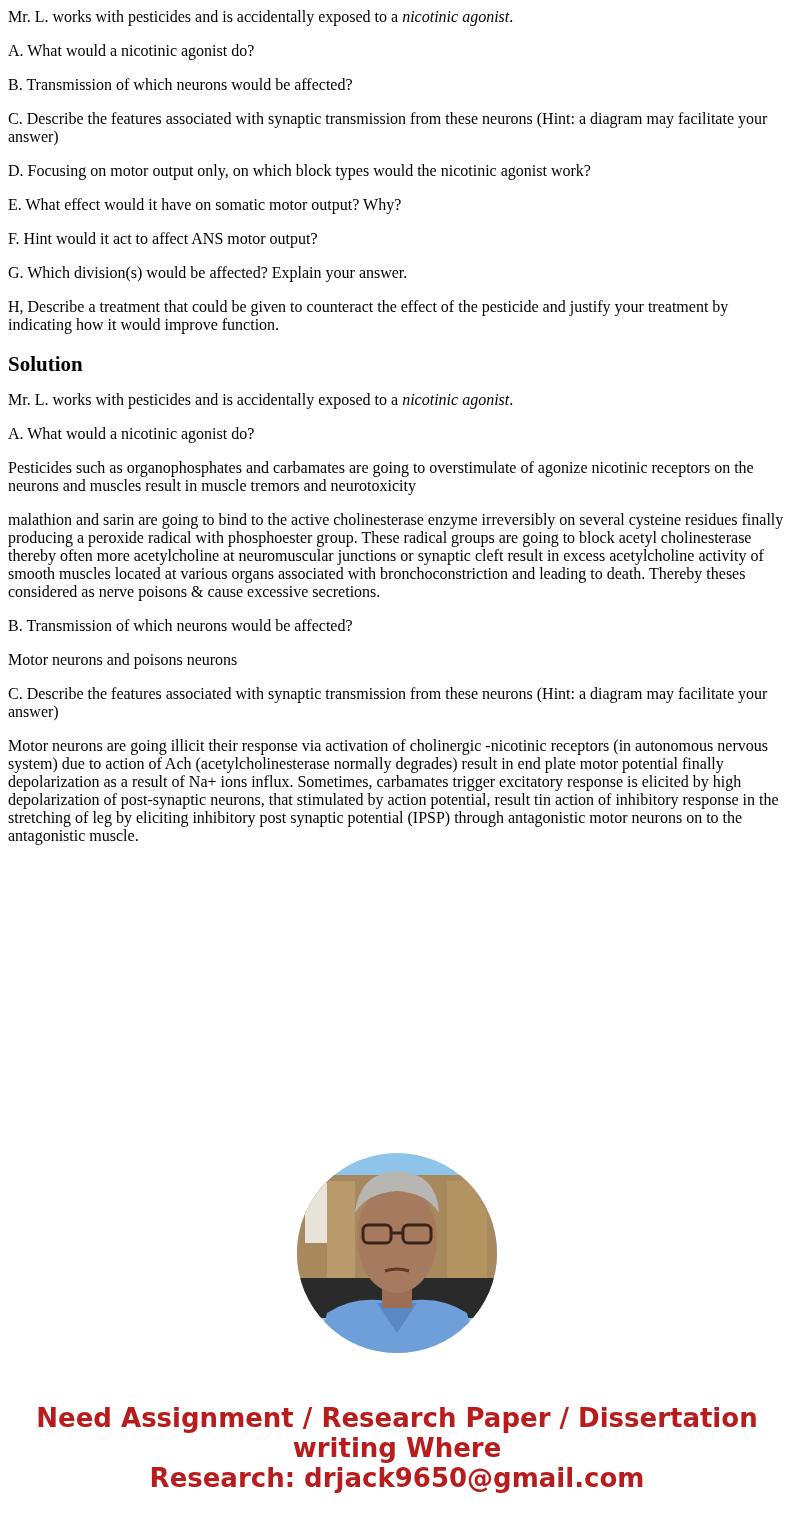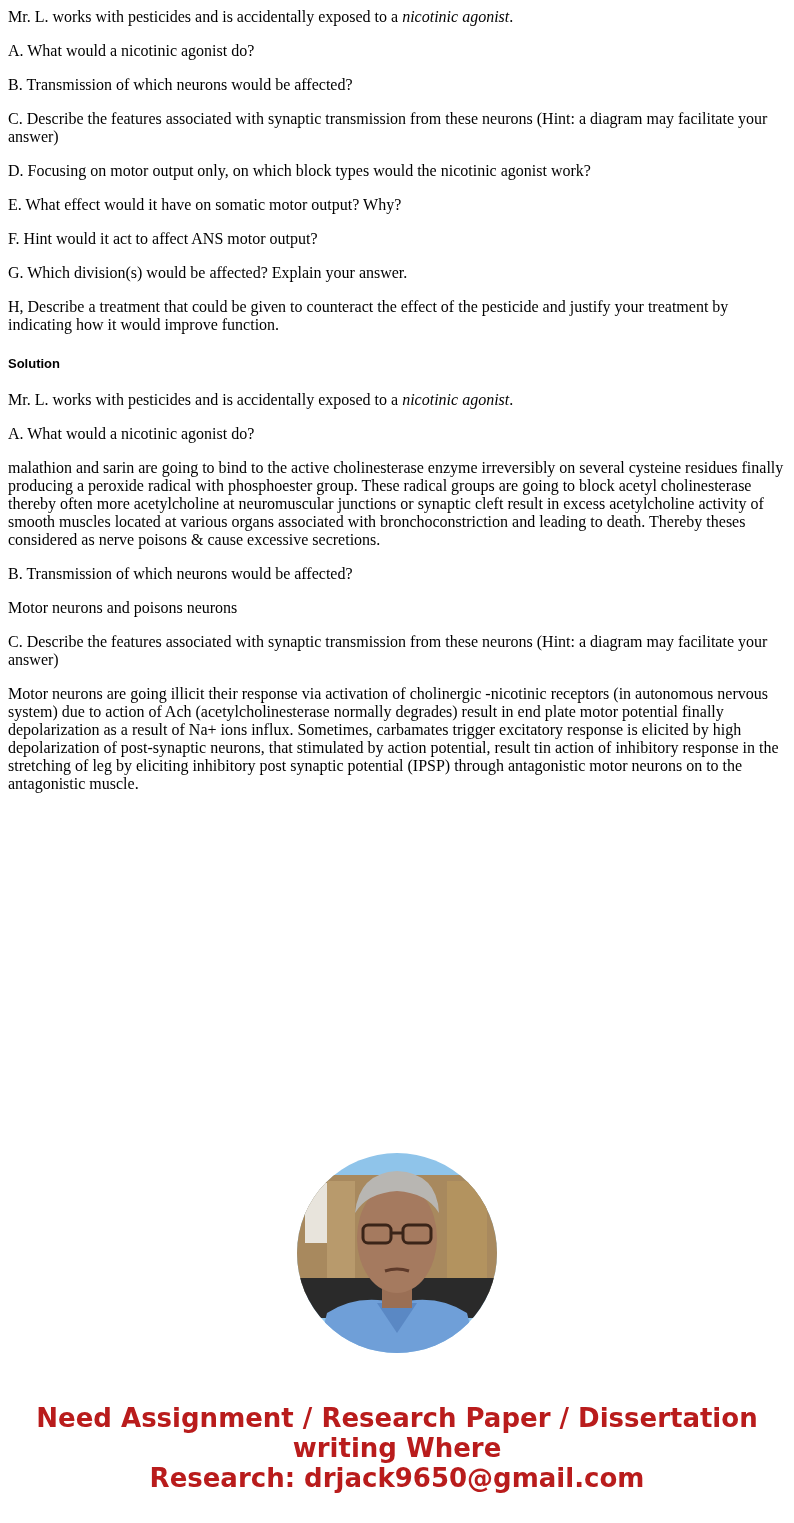--- a/index.html
+++ b/index.html
@@ -10,22 +10,22 @@
     overflow: hidden;
     font-family: "Liberation Serif", serif;
     font-size: 16px;
     line-height: 18px;
     color: #000000;
   }
   .content { padding: 0 8px; }
   .content p { margin: 0 0 16px 0; font-family: Liberation Serif, serif; }
   .content p.first { margin-top: 8px; }
   h2.solution-heading {
-    font-family: Liberation Sans, sans-serif;
-    font-size: 13px;
+    font-family: Liberation Serif, serif;
+    font-size: 21px;
     font-weight: bold;
     line-height: 22px;
     margin: 19px 0 16px 0;
   }
   .avatar-wrap {
     position: absolute;
     left: 297px;
     top: 1153px;
     width: 200px;
     height: 200px;
@@ -56,20 +56,21 @@
   <p>D. Focusing on motor output only, on which block types would the nicotinic agonist work?</p>
   <p>E. What effect would it have on somatic motor output? Why?</p>
   <p>F. Hint would it act to affect ANS motor output?</p>
   <p>G. Which division(s) would be affected? Explain your answer.</p>
   <p>H, Describe a treatment that could be given to counteract the effect of the pesticide and justify your treatment by indicating how it would improve function.</p>
 
   <h2 class="solution-heading">Solution</h2>
 
   <p><span>Mr. L. works with pesticides and is accidentally exposed to a </span><em>nicotinic agonist</em><span>.</span></p>
   <p>A. What would a nicotinic agonist do?</p>
+  <p>Pesticides such as organophosphates and carbamates are going to overstimulate of agonize nicotinic receptors on the neurons and muscles result in muscle tremors and neurotoxicity</p>
   <p>malathion and sarin are going to bind to the active cholinesterase enzyme irreversibly on several cysteine residues finally producing a peroxide radical with phosphoester group. These radical groups are going to block acetyl cholinesterase thereby often more acetylcholine at neuromuscular junctions or synaptic cleft result in excess acetylcholine activity of smooth muscles located at various organs associated with bronchoconstriction and leading to death. Thereby theses considered as nerve poisons &amp; cause excessive secretions.</p>
   <p>B. Transmission of which neurons would be affected?</p>
   <p>Motor neurons and poisons neurons</p>
   <p>C. Describe the features associated with synaptic transmission from these neurons (Hint: a diagram may facilitate your answer)</p>
   <p>Motor neurons are going illicit their response via activation of cholinergic -nicotinic receptors (in autonomous nervous system) due to action of Ach (acetylcholinesterase normally degrades) result in end plate motor potential finally depolarization as a result of Na+ ions influx. Sometimes, carbamates trigger excitatory response is elicited by high depolarization of post-synaptic neurons, that stimulated by action potential, result tin action of inhibitory response in the stretching of leg by eliciting inhibitory post synaptic potential (IPSP) through antagonistic motor neurons on to the antagonistic muscle.</p>
 </div>
 
 <div class="avatar-wrap">
   <svg width="200" height="200" viewBox="0 0 200 200" xmlns="http://www.w3.org/2000/svg">
     <rect x="0" y="0" width="200" height="200" fill="#8fc4ea"></rect>

